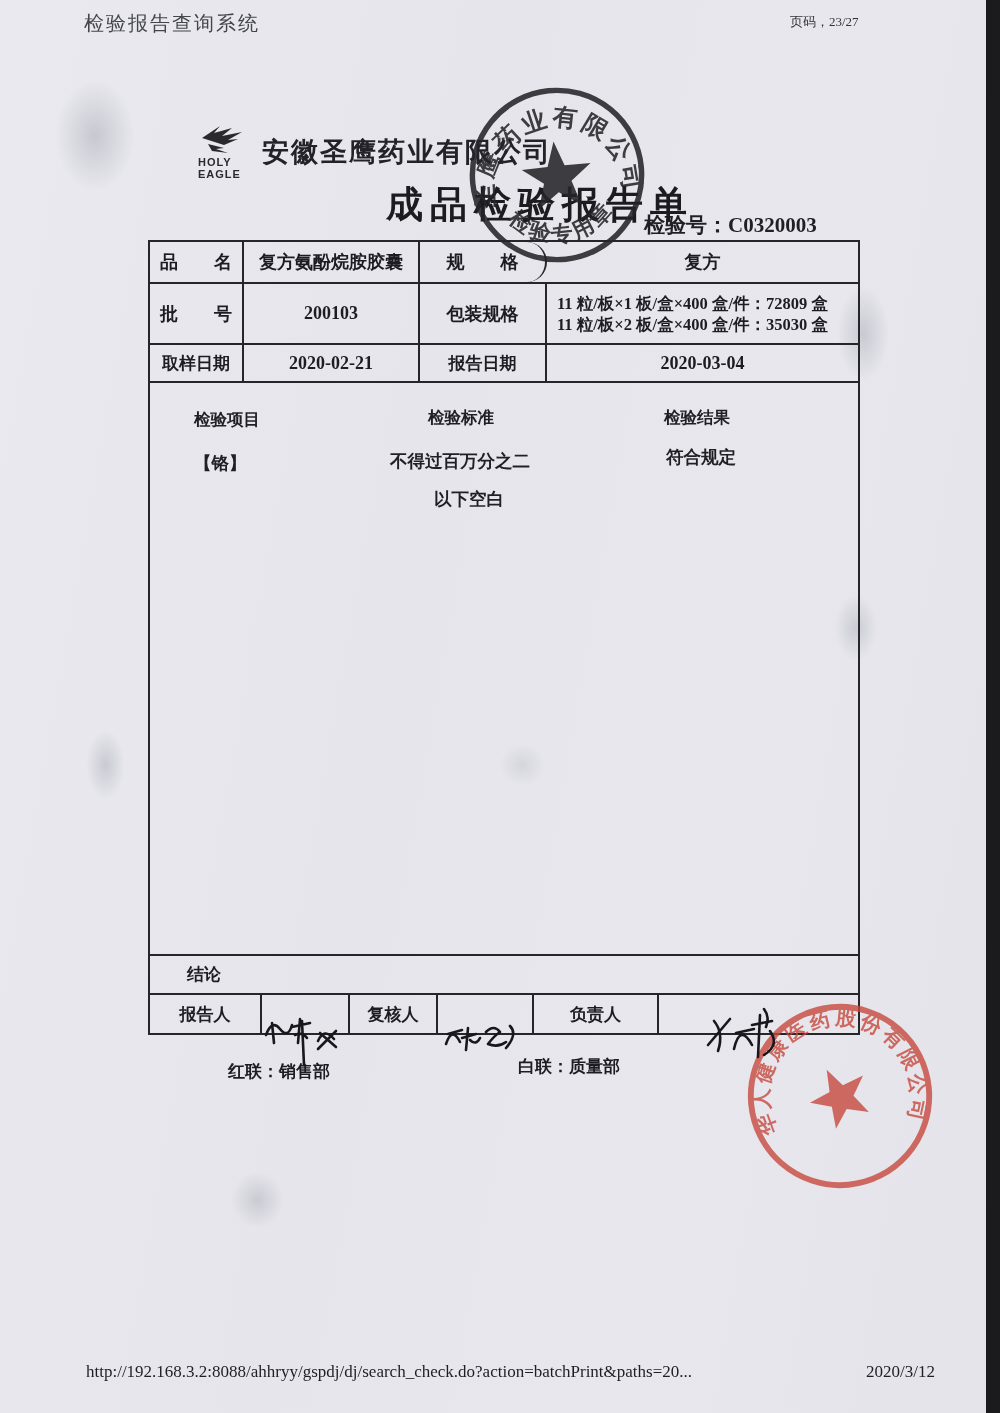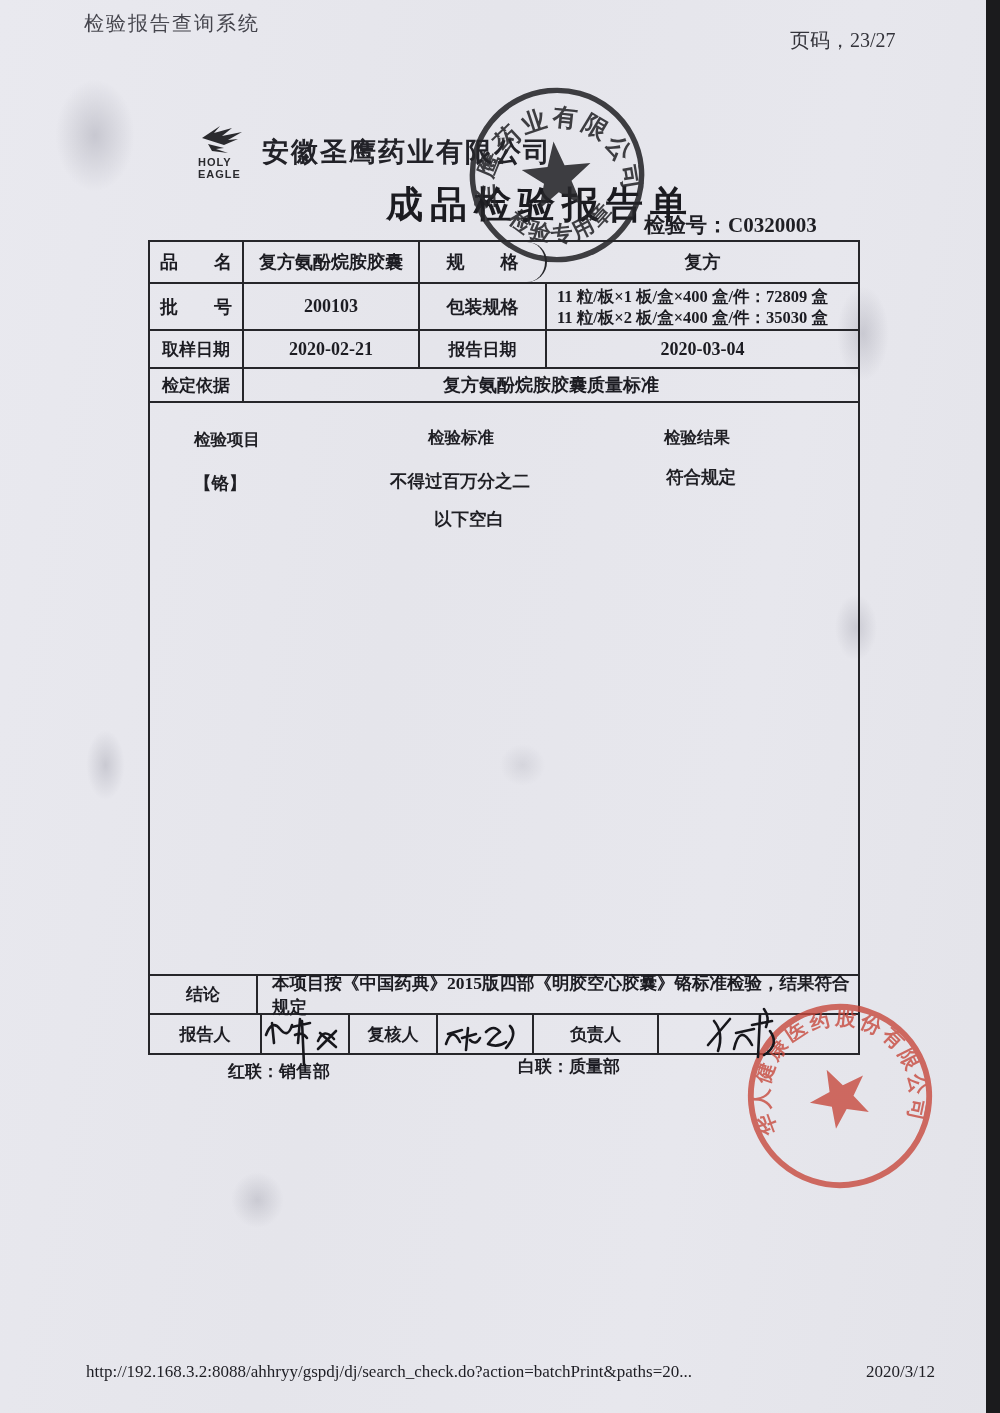--- a/index.html
+++ b/index.html
@@ -5,21 +5,21 @@
   html,body{margin:0;padding:0;}
   .page{
     position:relative;width:1000px;height:1413px;overflow:hidden;
     background:linear-gradient(100deg,#e9e9ef 0%,#e5e5eb 40%,#e7e7ed 70%,#e3e3e9 100%);
     font-family:"Liberation Serif","DejaVu Serif",serif;color:#1f1f24;
   }
   .abs{position:absolute;}
   
   .hdr-left{left:84px;top:10px;font-family:"Liberation Sans","DejaVu Sans",sans-serif;
     font-size:20px;letter-spacing:2px;color:#45454d;}
-  .hdr-right{left:790px;top:27px;font-size:20px;color:#33333a;}
+  .hdr-right{left:790px;top:13px;font-size:13px;color:#33333a;}
   .edge-strip{right:0;top:0;width:14px;height:1413px;background:#1b1b1d;}
   .footer-url{left:86px;top:1362px;font-size:17px;color:#1e1e24;}
   .footer-date{left:866px;top:1362px;font-size:17px;color:#1e1e24;}
   
   .logo{left:198px;top:124px;width:80px;text-align:left;}
   .logo-text{font-family:"Liberation Sans","DejaVu Sans",sans-serif;font-size:11px;
     font-weight:bold;letter-spacing:1px;color:#2a2a2e;margin-top:-6px;}
   .company{left:262px;top:134px;font-size:27px;font-weight:700;letter-spacing:2px;color:#222228;}
   .doc-title{left:386px;top:180px;font-size:37px;font-weight:700;letter-spacing:7px;
     color:#1b1b20;z-index:2;}
@@ -98,59 +98,54 @@
 
   <div class="abs tbl">
 
     <div class="trow" style="height:42px;">
       <div class="tcell" style="width:94px;">品　　名</div>
       <div class="tcell" style="width:176px;">复方氨酚烷胺胶囊</div>
       <div class="tcell" style="width:127px;border-radius:20px;">规　　格</div>
       <div class="tcell" style="flex:1;">复方</div>
     </div>
 
-    <div class="trow" style="height:47px;">
+    <div class="trow" style="height:61px;">
       <div class="tcell" style="width:94px;">批　　号</div>
       <div class="tcell" style="width:176px;">200103</div>
       <div class="tcell" style="width:127px;">包装规格</div>
       <div class="tcell pack" style="flex:1;border-radius:15px;">
         <div>11 粒/板×1 板/盒×400 盒/件：72809 盒</div>
         <div>11 粒/板×2 板/盒×400 盒/件：35030 盒</div>
       </div>
     </div>
 
     <div class="trow" style="height:38px;">
       <div class="tcell" style="width:94px;font-size:17px;">取样日期</div>
       <div class="tcell" style="width:176px;">2020-02-21</div>
       <div class="tcell" style="width:127px;font-size:17px;">报告日期</div>
       <div class="tcell" style="flex:1;">2020-03-04</div>
     </div>
 
-    <div class="trow" style="height:34px;">
-      <div class="tcell" style="width:94px;font-size:17px;">检定依据</div>
-      <div class="tcell" style="flex:1;">复方氨酚烷胺胶囊质量标准</div>
-    </div>
 
     <div class="trow" style="height:573px;">
       <div class="bigcell">
         <div class="hlabel" style="left:44px;top:26px;font-size:16.5px;">检验项目</div>
         <div class="hlabel" style="left:278px;top:24px;font-size:16.5px;">检验标准</div>
         <div class="hlabel" style="left:514px;top:24px;font-size:16.5px;">检验结果</div>
 
         <div class="hlabel" style="left:44px;top:68px;">【铬】</div>
         <div class="hlabel" style="left:240px;top:66px;">不得过百万分之二</div>
         <div class="hlabel" style="left:516px;top:62px;">符合规定</div>
 
         <div class="hlabel" style="left:284px;top:104px;">以下空白</div>
       </div>
     </div>
 
     <div class="trow" style="height:39px;">
       <div class="tcell" style="width:108px;font-size:17px;">结论</div>
-      <div class="tcell conc-text" style="flex:1;">本项目按《中国药典》2015版四部《明胶空心胶囊》铬标准检验，结果符合规定</div>
     </div>
 
     <div class="trow" style="height:38px;">
       <div class="tcell" style="width:112px;font-size:17px;">报告人</div>
       <div class="tcell" style="width:88px;"></div>
       <div class="tcell" style="width:88px;font-size:17px;">复核人</div>
       <div class="tcell" style="width:96px;"></div>
       <div class="tcell" style="width:125px;font-size:17px;">负责人</div>
       <div class="tcell" style="flex:1;"></div>
     </div>

